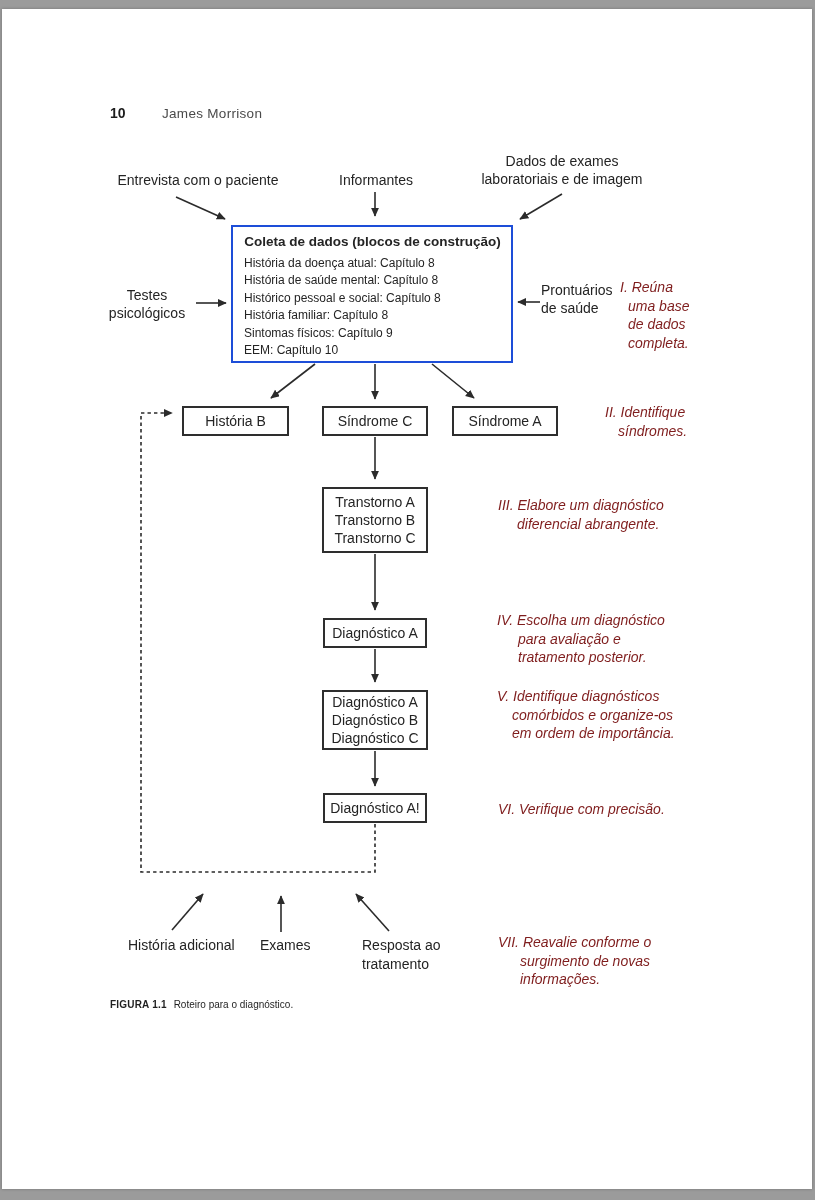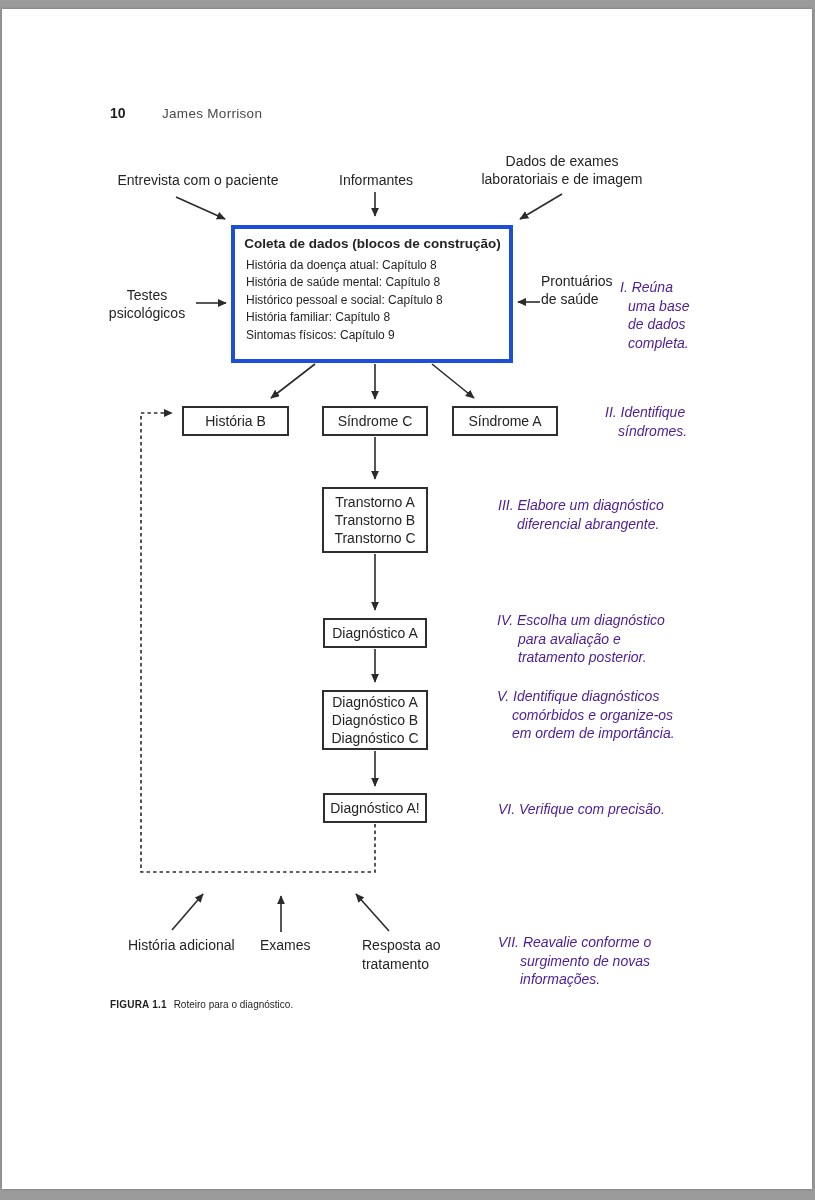--- a/index.html
+++ b/index.html
@@ -22,31 +22,31 @@
   .box{
     position:absolute;box-sizing:border-box;
     border:2px solid #2e2e2e;background:#fff;
     display:flex;flex-direction:column;align-items:center;justify-content:center;
     font-size:14px;color:#242424;white-space:nowrap;
   }
   .box .bline{line-height:18px;}
   .collect{
     position:absolute;box-sizing:border-box;
     left:231px;top:225px;width:282px;height:138px;
-    border:4px solid #1d4ed8;background:#fff;
+    border:2px solid #1d4ed8;background:#fff;
     padding:7px 6px 0 11px;color:#242424;
   }
   .collect .title{
     font-weight:bold;font-size:13.5px;text-align:center;
     white-space:nowrap;margin-bottom:6px;margin-left:-4px;
   }
   .collect .item{font-size:12px;line-height:17.4px;white-space:nowrap;}
   .ann{
     position:absolute;font-style:italic;font-size:14px;line-height:18.6px;
-    color:#4c1d95;white-space:nowrap;
+    color:#7f1d1d;white-space:nowrap;
   }
   .ann .ind{margin-left:var(--ind,0px);}
   .hdr-num{position:absolute;left:110px;top:105px;font-size:14px;font-weight:bold;color:#1d1d1d;}
   .hdr-author{position:absolute;left:162px;top:106px;font-size:13.5px;color:#4a4a4a;letter-spacing:.3px;}
   .caption{position:absolute;left:110px;top:999px;font-size:10px;color:#1f1f1f;white-space:nowrap;}
   .caption b{margin-right:7px;letter-spacing:.2px;}
   svg.arrows{position:absolute;left:0;top:0;}
 </style>
 </head>
 <body>
@@ -88,32 +88,33 @@
   <div class="lbl center" style="left:376px;top:171px">Informantes</div>
   <div class="lbl center" style="left:562px;top:152px">
     <div>Dados de exames</div>
     <div>laboratoriais e de imagem</div>
   </div>
 
   <div class="lbl center" style="left:147px;top:286px">
     <div>Testes</div>
     <div>psicológicos</div>
   </div>
-  <div class="lbl" style="left:541px;top:272px">
+  <div class="lbl" style="left:541px;top:281px">
     <div>Prontuários</div>
     <div>de saúde</div>
   </div>
 
   <div class="collect">
     <div class="title">Coleta de dados (blocos de construção)</div>
     <div class="item">História da doença atual: Capítulo 8</div>
     <div class="item">História de saúde mental: Capítulo 8</div>
     <div class="item">Histórico pessoal e social: Capítulo 8</div>
     <div class="item">História familiar: Capítulo 8</div>
     <div class="item">Sintomas físicos: Capítulo 9</div>
+    <div class="item">EEM: Capítulo 10</div>
   </div>
 
   <div class="box" style="left:182px;top:406px;width:107px;height:30px">História B</div>
   <div class="box" style="left:322px;top:406px;width:106px;height:30px">Síndrome C</div>
   <div class="box" style="left:452px;top:406px;width:106px;height:30px">Síndrome A</div>
 
   <div class="box" style="left:322px;top:487px;width:106px;height:66px">
     <div class="bline">Transtorno A</div>
     <div class="bline">Transtorno B</div>
     <div class="bline">Transtorno C</div>

